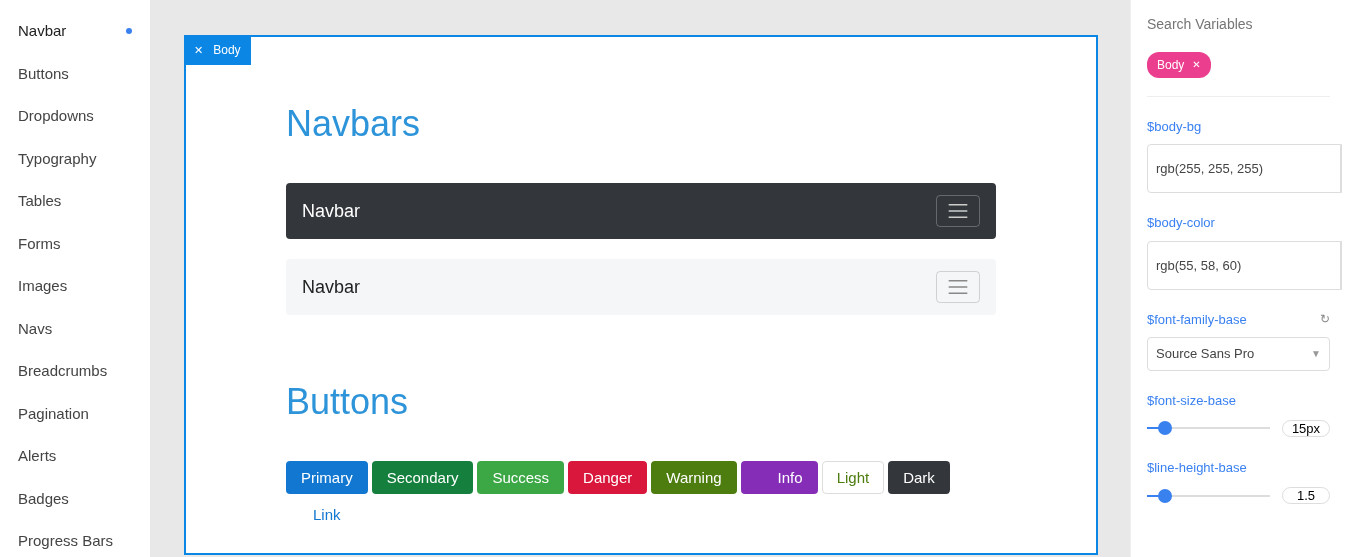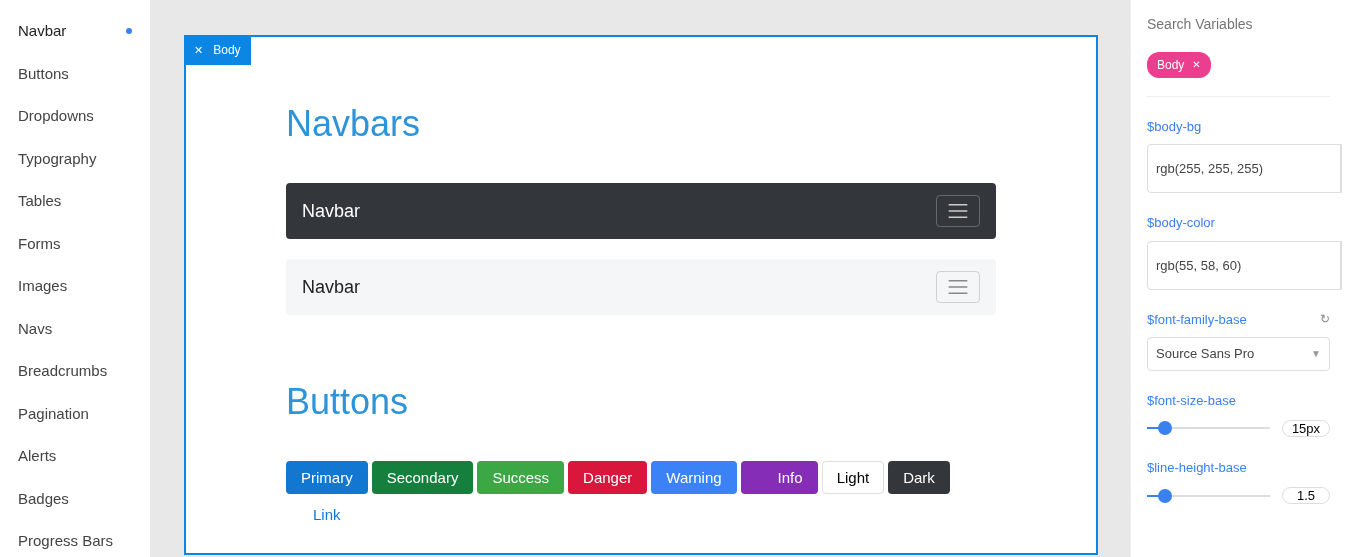--- a/index.html
+++ b/index.html
@@ -83,23 +83,23 @@
       font-size: 15px;
       border-radius: 4px;
       border: 1px solid transparent;
       color: #fff;
       cursor: pointer;
     }
     .btn-primary { background: #1177d1; }
     .btn-secondary { background: #15803d; }
     .btn-success { background: #3ba745; }
     .btn-danger { background: #d9163b; }
-    .btn-warning { background: #3b82f6; }
+    .btn-warning { background: #4d7c0f; }
     .btn-info { background: #862db8; padding-left: 36px; }
-    .btn-light { background: #fff; color: #000000; border-color: #ddd; }
+    .btn-light { background: #fff; color: #4d7c0f; border-color: #ddd; }
     .btn-dark { background: #33363a; }
     .btn-link { background: transparent; color: #1177d1; margin-left: 12px; }
 
     
     .panel { width: 216px; background: #fff; border-left: 1px solid #eee; padding: 14px 16px; overflow-y: auto; }
     .search-row { display: flex; align-items: center; justify-content: space-between; gap: 20px; border-bottom: 0; padding-bottom: 4px; }
     .search-input { border: none; outline: none; font-size: 14px; color: #aaa; flex: 1; }
     .search-icon { color: #aaa; font-size: 13px; }
     .pill-row { margin-top: 14px; padding-bottom: 18px; border-bottom: 1px solid #eee; }
     .pill {

